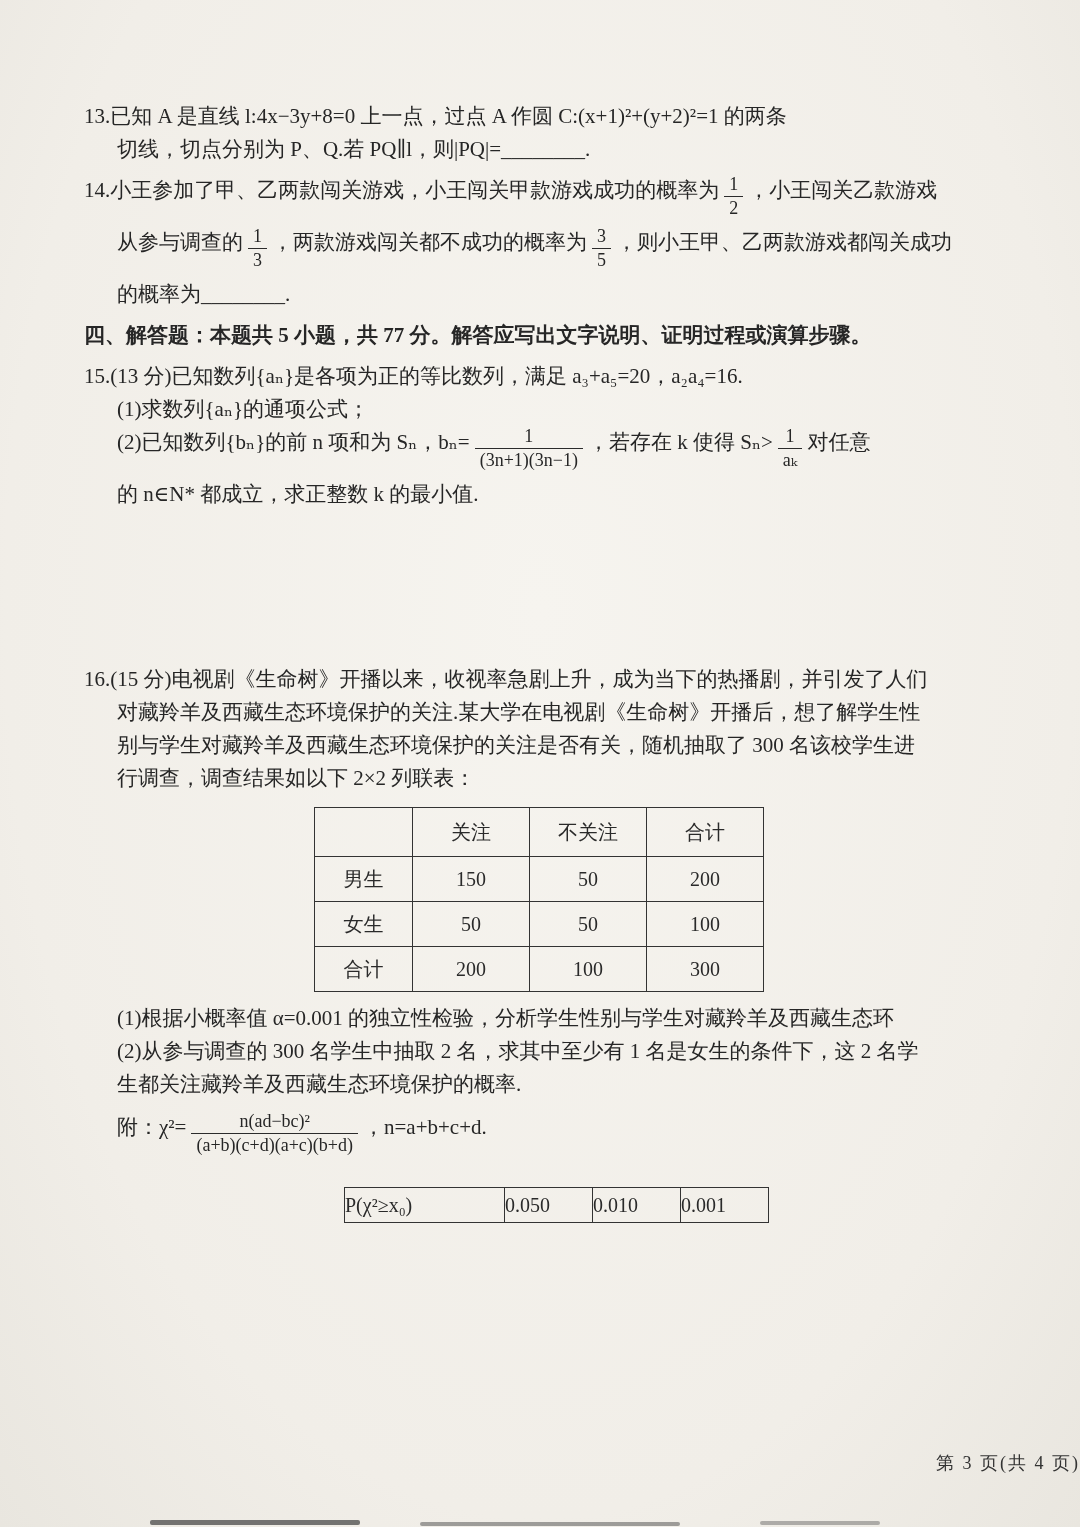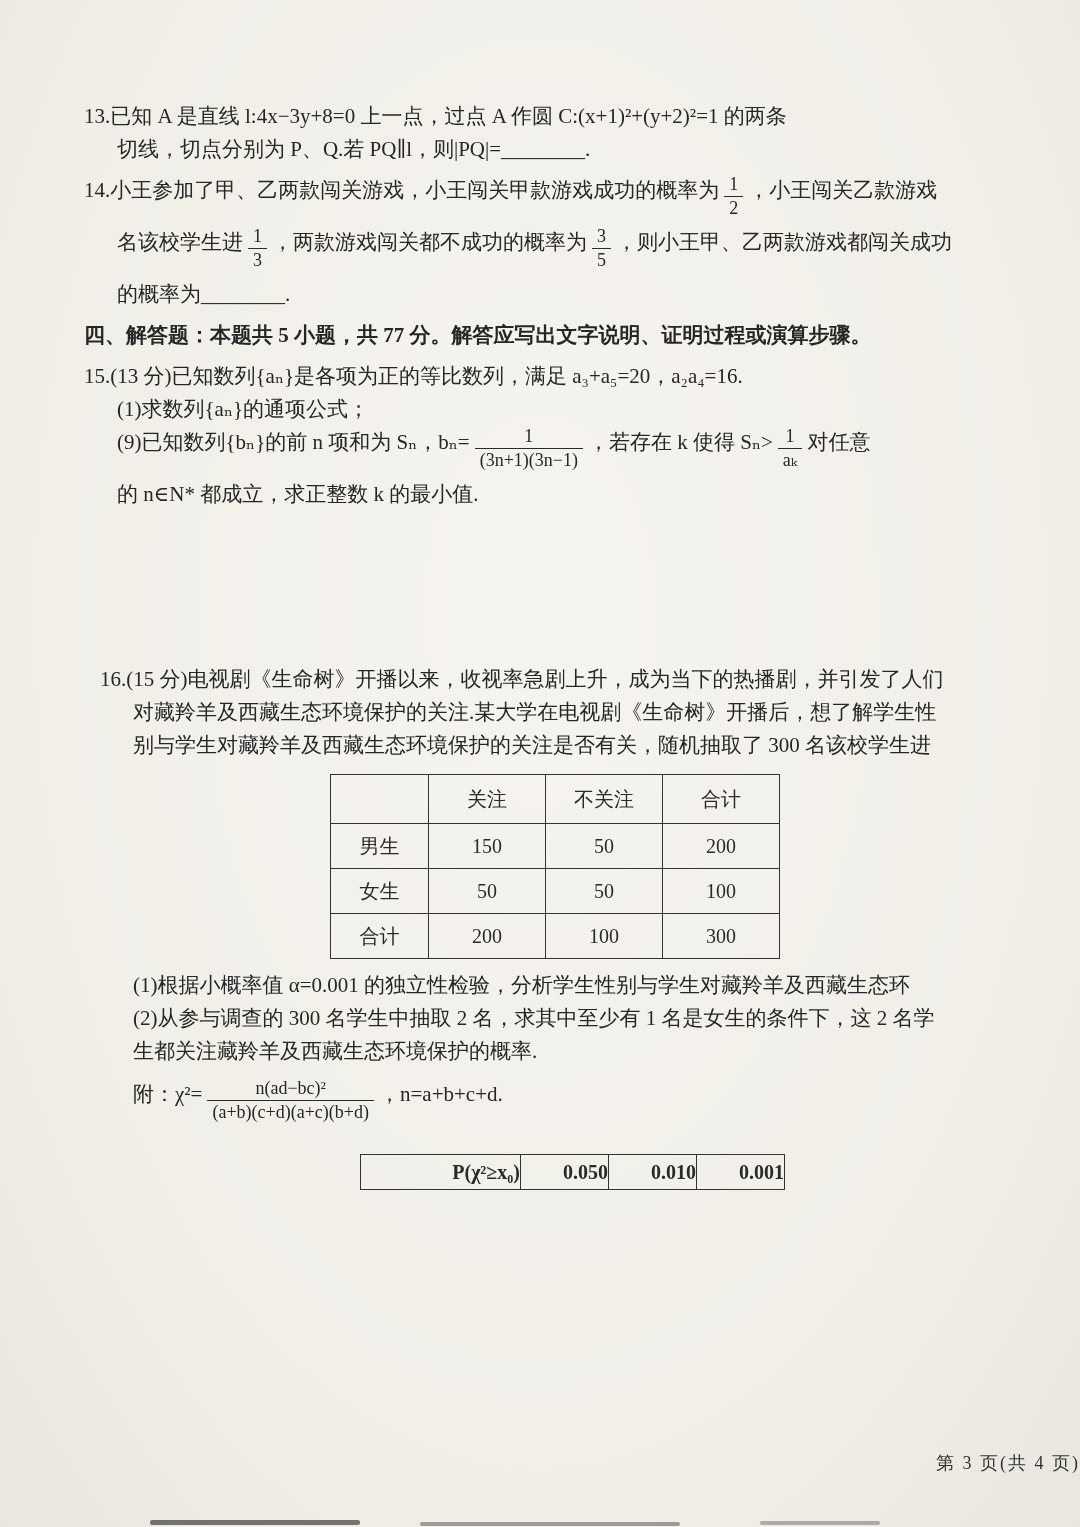--- a/index.html
+++ b/index.html
@@ -29,28 +29,28 @@
     text-align:center;
     font-size:18px;
     line-height:1.18;
     margin:0 5px;
     vertical-align:middle;
   }
   .frac .num { display:block; padding:0 5px 1px 5px; border-bottom:1.6px solid #2b2b2b; }
   .frac .den { display:block; padding:1px 5px 0 5px; }
   .qblock { margin-bottom:8px;margin-top:8px; }
   .section-header { margin:4px 0 4px 0; }
-  .gap-before { margin-top:152px;margin-left:16px; }
+  .gap-before { margin-top:152px; }
   table { border-collapse:collapse; font-size:20px; color:#2a2a2a; }
   .t1 { margin:12px 0 10px 230px; }
   .t1 td { border:1.6px solid #333; text-align:center; height:45px; width:117px; }
   .t1 td:first-child { width:98px; }
   .t1 tr:first-child td { height:49px; }
   .t2 { margin:14px 0 0 260px; }
-  .t2 td { border:1.6px solid #333; text-align:right; height:35px; width:88px;font-weight:bold; }
+  .t2 td { border:1.6px solid #333; text-align:left; height:35px; width:88px; }
   .t2 td:first-child { width:160px; }
   .formula-line { margin-top:10px; min-height:62px; }
   .footer {
     position:absolute;
     left:0; right:0;
     bottom:52px;
     text-align:right;
     font-size:18px;
     letter-spacing:2px;
     color:#333;
@@ -74,60 +74,61 @@
     <div class="qblock">
       <div class="fline">
         <span>14.小王参加了甲、乙两款闯关游戏，小王闯关甲款游戏成功的概率为</span>
         <span class="frac">
           <span class="num">1</span>
           <span class="den">2</span>
         </span>
         <span>，小王闯关乙款游戏</span>
       </div>
       <div class="fline indent">
-        <span>名该校学生进</span>
+        <span>从参与调查的</span>
         <span class="frac">
           <span class="num">1</span>
           <span class="den">3</span>
         </span>
         <span>，两款游戏闯关都不成功的概率为</span>
         <span class="frac">
           <span class="num">3</span>
           <span class="den">5</span>
         </span>
         <span>，则小王甲、乙两款游戏都闯关成功</span>
       </div>
       <div class="line indent">的概率为________.</div>
     </div>
 
     <div class="line bold section-header">四、解答题：本题共 5 小题，共 77 分。解答应写出文字说明、证明过程或演算步骤。</div>
 
     <div class="qblock">
       <div class="line">15.(13 分)已知数列{aₙ}是各项为正的等比数列，满足 a₃+a₅=20，a₂a₄=16.</div>
       <div class="line indent">(1)求数列{aₙ}的通项公式；</div>
       <div class="fline indent">
-        <span>(9)已知数列{bₙ}的前 n 项和为 Sₙ，bₙ=</span>
+        <span>(2)已知数列{bₙ}的前 n 项和为 Sₙ，bₙ=</span>
         <span class="frac">
           <span class="num">1</span>
           <span class="den">(3n+1)(3n−1)</span>
         </span>
         <span>，若存在 k 使得 Sₙ&gt;</span>
         <span class="frac">
           <span class="num">1</span>
           <span class="den">aₖ</span>
         </span>
         <span>对任意</span>
       </div>
       <div class="line indent">的 n∈N* 都成立，求正整数 k 的最小值.</div>
     </div>
 
     <div class="qblock gap-before">
       <div class="line">16.(15 分)电视剧《生命树》开播以来，收视率急剧上升，成为当下的热播剧，并引发了人们</div>
       <div class="line indent">对藏羚羊及西藏生态环境保护的关注.某大学在电视剧《生命树》开播后，想了解学生性</div>
       <div class="line indent">别与学生对藏羚羊及西藏生态环境保护的关注是否有关，随机抽取了 300 名该校学生进</div>
+      <div class="line indent">行调查，调查结果如以下 2×2 列联表：</div>
 
       <table class="t1">
         <tbody>
             <tr>
           <td></td>
           <td>关注</td>
           <td>不关注</td>
           <td>合计</td>
         </tr>
         <tr>

